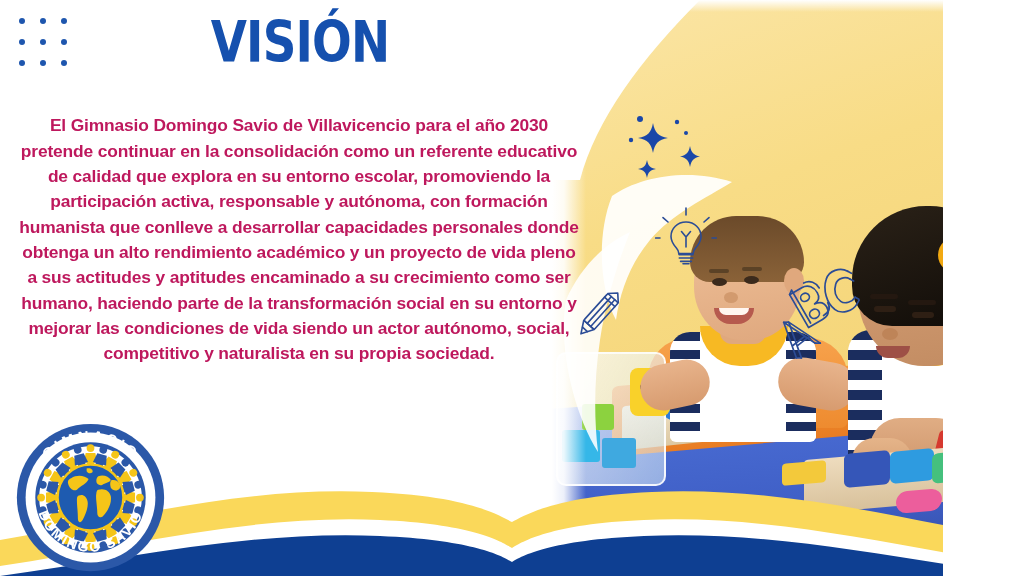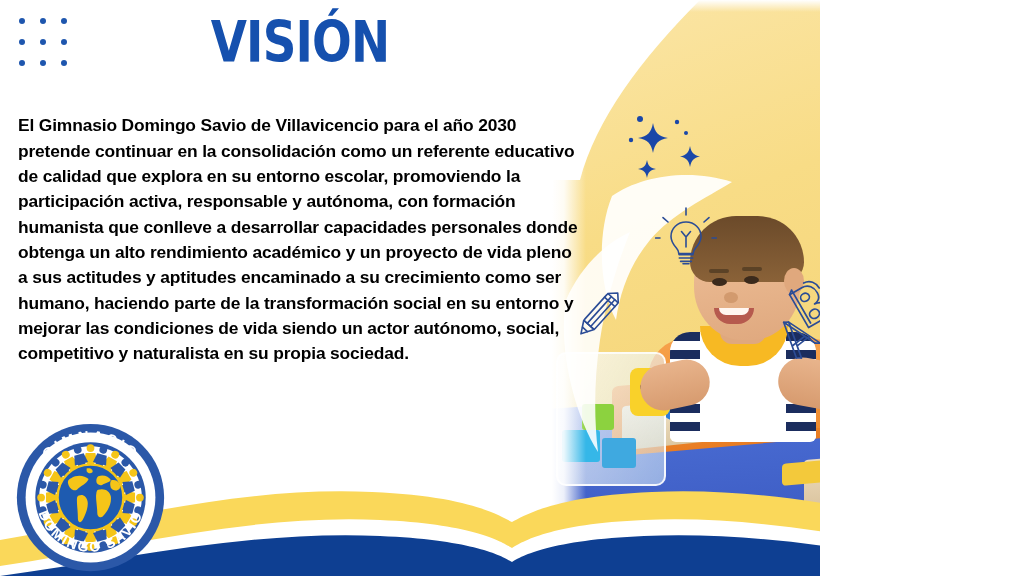--- a/index.html
+++ b/index.html
@@ -3,21 +3,21 @@
 <meta charset="utf-8">
 <title>Visión - Gimnasio Domingo Savio</title>
 <style>
   html, body {
     margin: 0;
     padding: 0;
     background: #ffffff;
   }
   #poster {
     position: relative;
-    width: 820px;
+    width: 943px;
     height: 576px;
     overflow: hidden;
     background: #ffffff;
     font-family: "Liberation Sans", sans-serif;
   }
 
   
   .layer {
     position: absolute;
     top: 0; left: 0;
@@ -70,26 +70,26 @@
     transform-origin: center top;
   }
 
   
   #vision-text {
     position: absolute;
     top: 96px;
     left: 18px;
     width: 562px;
     z-index: 7;
-    text-align: left;
+    text-align: center;
     font-family: "Liberation Sans", sans-serif;
     font-weight: bold;
     font-size: 17.4px;
     line-height: 1.455;
-    color: #000000;
+    color: #be185d;
     letter-spacing: -0.15px;
   }
 
   
   #logo {
     position: absolute;
     left: 13px;
     top: 420px;
     width: 155px;
     height: 155px;

